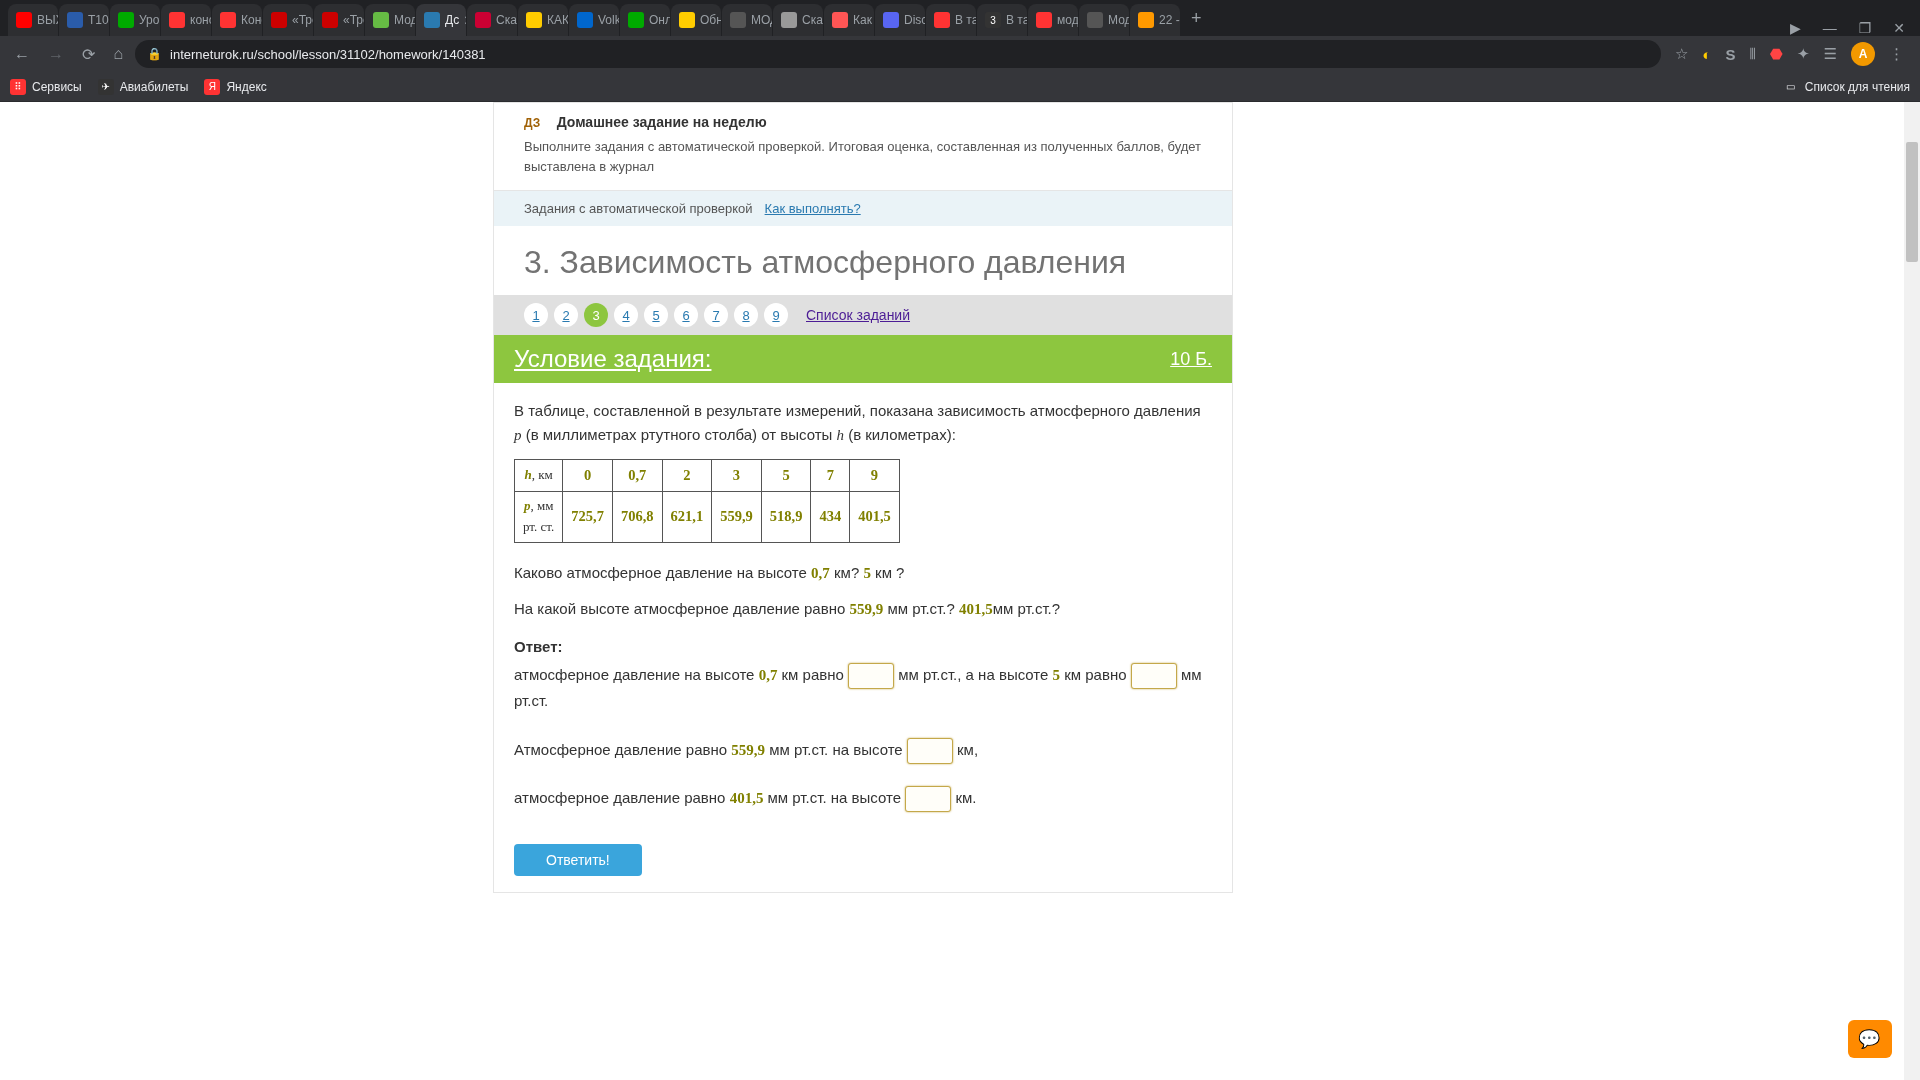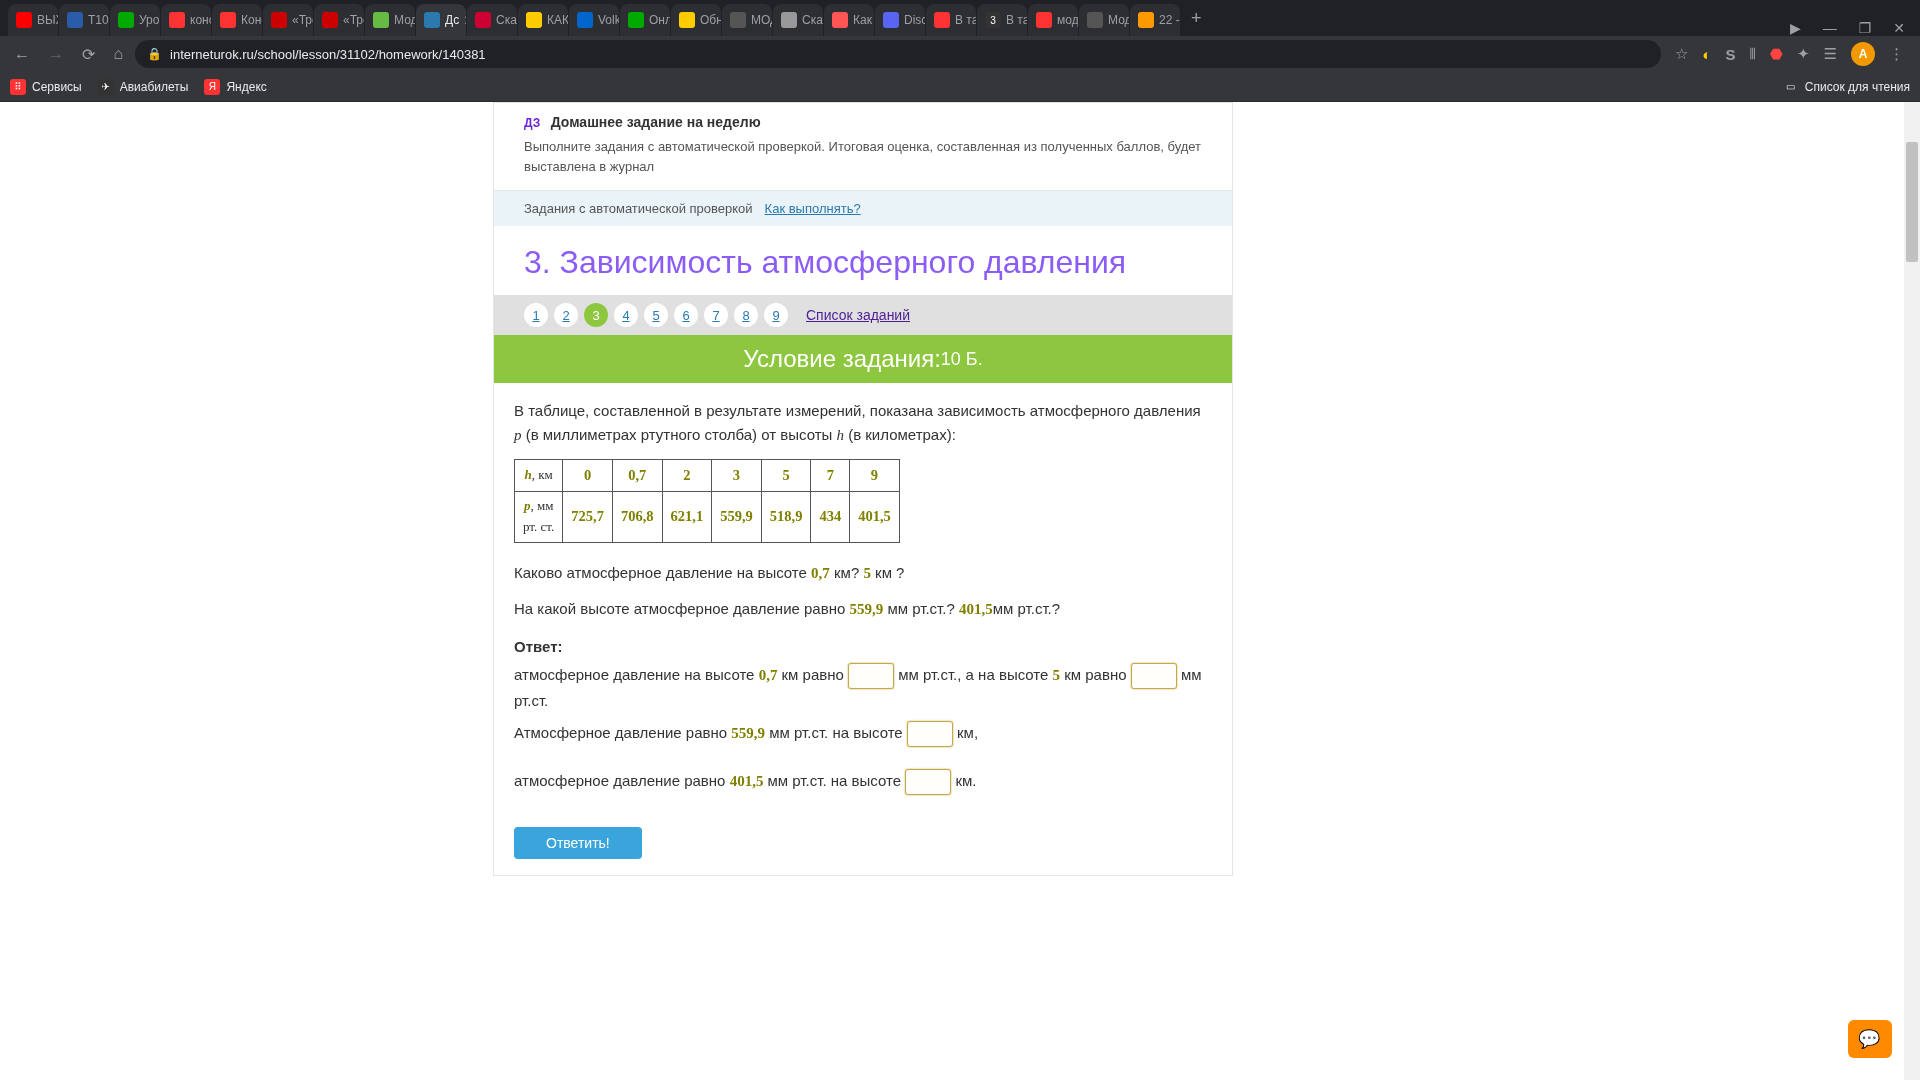--- a/index.html
+++ b/index.html
@@ -32,36 +32,36 @@
 .bm-item { color: #e8eaed; font-size: 12px; display: flex; align-items: center; gap: 6px; }
 .bm-item .ic { width:16px; height:16px; border-radius:3px; display:flex; align-items:center; justify-content:center; font-size:10px;}
 .bm-right { margin-left: auto; }
 
 
 .viewport { background: #fff; height: calc(1080px - 36px - 36px - 30px); overflow-y: auto; position:relative;}
 .page-wrap { max-width: 740px; margin: 0 auto; padding-bottom: 40px; position:relative; left:-97px;}
 .card { background: #fff; border: 1px solid #e5e5e5; }
 
 .hw-header { padding: 10px 30px 14px 30px; border-bottom:1px solid #e5e5e5;}
-.hw-header .dz-label { color: #6d28d9; font-size: 12px; font-weight:bold; margin-right:6px;}
+.hw-header .dz-label { color: #a16207; font-size: 12px; font-weight:bold; margin-right:12px;}
 .hw-header .dz-title { font-weight: bold; font-size: 14px; color:#333;}
 .hw-header .important { color: #c00; font-size: 13px; font-weight:bold; margin-top:4px;}
 .hw-header .desc { color: #555; font-size: 13px; margin-top:6px; line-height:1.5;}
 
 .auto-check { background: #eaf3f7; padding: 10px 30px; font-size: 13px; color: #555; display:flex; gap:12px;}
 .auto-check a { color: #2a7ab0; text-decoration: underline; }
 
-.task-title { font-size: 32px; color: #8b5cf6; padding: 18px 30px 14px 30px; font-weight:normal;}
+.task-title { font-size: 32px; color: #737373; padding: 18px 30px 14px 30px; font-weight:normal;}
 
 .pager { background: #e0e0e0; padding: 8px 30px; display: flex; align-items: center; gap: 8px; }
 .pager .pg { width: 24px; height: 24px; border-radius: 50%; background: #fff; color: #2a7ab0; display: flex; align-items: center; justify-content: center; font-size: 13px; text-decoration:underline;}
 .pager .pg.active { background: #8dc63f; color: #fff; text-decoration:none;}
 .pager .list-link { color: #4c1d95; font-size: 14px; margin-left: 10px; }
 
-.cond-bar { background: #8dc63f; color: #fff; padding: 10px 20px; display: flex; justify-content: center; align-items: center; font-size: 24px;}
+.cond-bar { background: #8dc63f; color: #fff; padding: 10px 20px; display: flex; justify-content: space-between; align-items: center; font-size: 24px; text-decoration: underline;}
 .cond-bar .pts { font-size: 18px; }
 
 .task-body { padding: 16px 20px; color: #333; font-size: 15px; line-height: 1.6; }
 .task-body .ital { font-style: italic; font-family: 'Times New Roman', serif;}
 .task-body .olive { color: #808000; font-weight:bold; font-family:'Times New Roman', serif;}
 
 .data-table { border-collapse: collapse; margin: 12px 0 18px 0; }
 .data-table td { border: 1px solid #555; padding: 4px 8px; text-align: center; font-size: 14.5px; }
 .data-table .hdr { font-family:'Times New Roman', serif;margin-top:33px; }
 .data-table .val { color: #808000; font-weight:bold; font-family:'Times New Roman', serif;}
@@ -298,21 +298,21 @@
           <span>На какой высоте атмосферное давление равно  </span><span class="olive">559,9</span><span> мм рт.ст.?  </span><span class="olive">401,5</span><span>мм рт.ст.?</span>
         </p>
         <p style="margin-top:14px;"><b>Ответ:</b></p>
         <p style="margin-top:4px;">
           <span>атмосферное давление на высоте </span><span class="olive">0,7</span><span> км равно </span>
           <input class="ans-input" style="">
           <span> мм рт.ст., а на высоте </span><span class="olive">5</span><span> км равно </span>
           <input class="ans-input" style="">
           <span> мм рт.ст.</span>
         </p>
-        <p style="margin-top:8px;">
+        <p style="margin-top:25px;">
           <span>Атмосферное давление равно </span><span class="olive">559,9</span><span> мм рт.ст. на высоте </span>
           <input class="ans-input" style="">
           <span> км,</span>
         </p>
         <p style="margin-top:22px;">
           <span>атмосферное давление равно  </span><span class="olive">401,5</span><span> мм рт.ст. на высоте </span>
           <input class="ans-input" style="">
           <span> км.</span>
         </p>
       </div>

